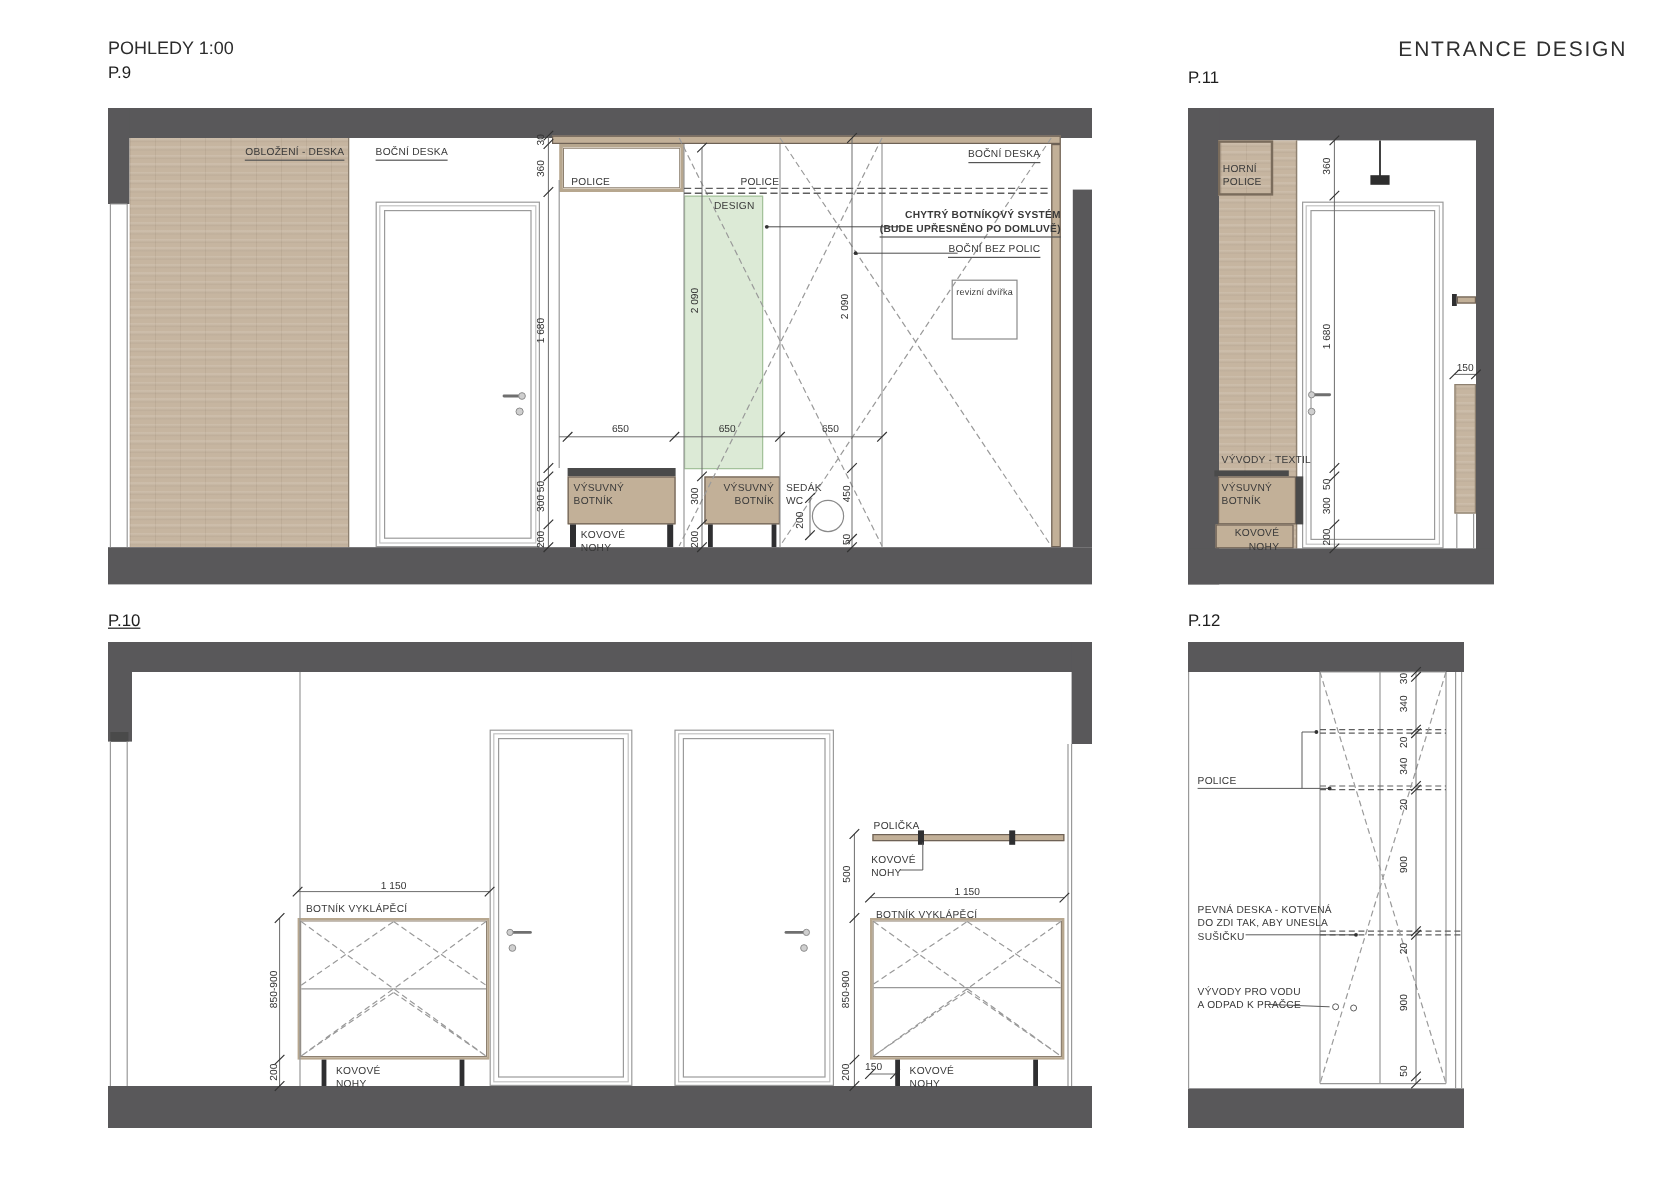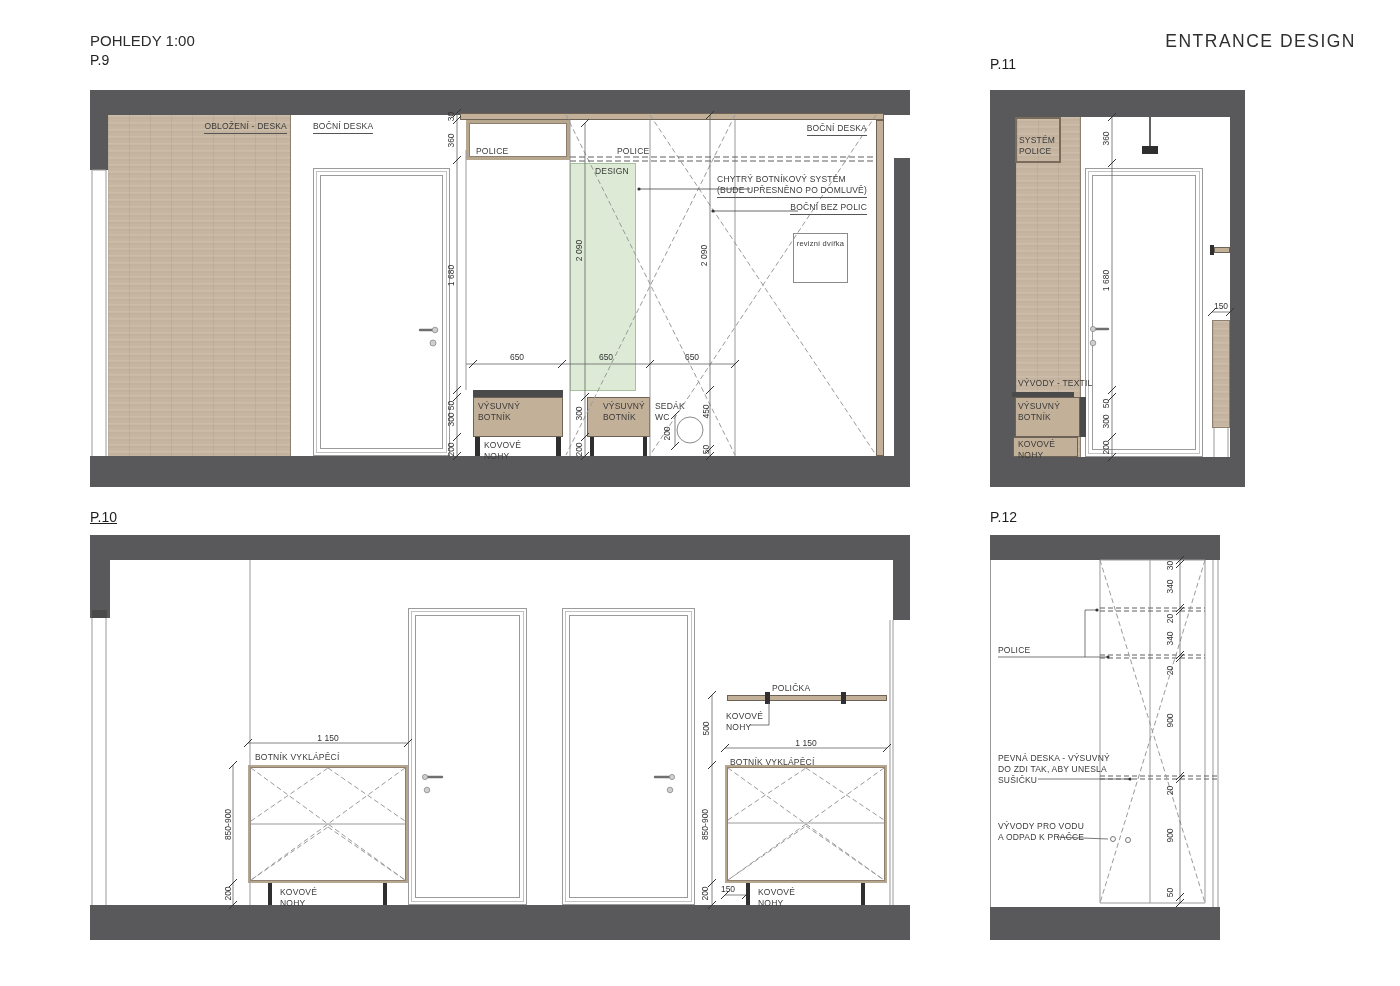--- a/index.html
+++ b/index.html
@@ -13,21 +13,21 @@
   .board{background:#c2b098;border:1px solid #6e6256;box-sizing:border-box;}
   .leg{background:#2f2f31;}
   .mirror{background:#dcead6;border:1px solid #a4c29b;box-sizing:border-box;}
   .door{border:1px solid #9b9b9b;background:#fff;box-sizing:border-box;}
   .door::before{content:"";position:absolute;inset:2px;border:1px solid #c2c2c2;}
   .door::after{content:"";position:absolute;inset:6px;border:1px solid #9b9b9b;}
   .cab{border:2px solid #b7a78f;box-shadow:inset 0 0 0 1px #8d8070;background:#fff;box-sizing:border-box;}
   .box{border:1px solid #8a8a8a;background:#fff;box-sizing:border-box;}
   .lb{position:absolute;font-size:8.5px;line-height:1.3;color:#3a3a3a;white-space:pre-line;letter-spacing:0.2px;}
   .ul{border-bottom:1px solid #555;padding-bottom:1px;}
-  .ra{text-align:left;}
+  .ra{text-align:right;}
   .dim{position:absolute;font-size:8.5px;color:#333;width:40px;height:11px;text-align:center;line-height:11px;}
   .rot{transform:rotate(-90deg);transform-origin:center;}
   .ptitle{position:absolute;font-size:14px;color:#1e1e1e;}
   svg{position:absolute;left:0;top:0;}
 </style>
 </head>
 <body>
 
 <div id="canvas">
 
@@ -86,21 +86,21 @@
       </g>
       <circle cx="600" cy="340" r="13" fill="none" stroke="#8a8a8a" stroke-width="1"></circle>
     </svg>
 
     <div class="lb ul ra" style="right:623px;top:31px;">OBLOŽENÍ - DESKA</div>
     <div class="lb ul" style="left:223px;top:31px;">BOČNÍ DESKA</div>
     <div class="lb ul ra" style="right:43px;top:33px;">BOČNÍ DESKA</div>
     <div class="lb" style="left:386px;top:56px;">POLICE</div>
     <div class="lb" style="left:527px;top:56px;">POLICE</div>
     <div class="lb" style="left:505px;top:76px;">DESIGN</div>
-    <div class="lb ul ra" style="right:43px;top:84px;">CHYTRÝ BOTNÍKOVÝ SYSTÉM
+    <div class="lb ul ra" style="right:26px;top:84px;font-weight:bold;">CHYTRÝ BOTNÍKOVÝ SYSTÉM
 (BUDE UPŘESNĚNO PO DOMLUVĚ)</div>
     <div class="lb ul ra" style="right:43px;top:112px;">BOČNÍ BEZ POLIC</div>
     <div class="lb" style="left:703px;top:149px;width:55px;text-align:center;font-size:7.5px;">revizní dvířka</div>
     <div class="lb" style="left:388px;top:311px;">VÝSUVNÝ
 BOTNÍK</div>
     <div class="lb ra" style="right:265px;top:311px;">VÝSUVNÝ
 BOTNÍK</div>
     <div class="lb" style="left:394px;top:350px;">KOVOVÉ
 NOHY</div>
     <div class="lb" style="left:565px;top:311px;">SEDÁK
@@ -154,21 +154,21 @@
       <g stroke="#999" stroke-width="1">
         <path fill="none" d="M224 338 L224 367 M238 338 L238 367"></path>
       </g>
       <g>
         <line x1="103" y1="239" x2="118" y2="239" stroke="#6f6f6f" stroke-width="2.4" stroke-linecap="round"></line>
         <circle cx="103" cy="239" r="2.6" fill="#cfcfcf" stroke="#8a8a8a" stroke-width="0.8"></circle>
         <circle cx="103" cy="253" r="2.8" fill="#cfcfcf" stroke="#8a8a8a" stroke-width="0.8"></circle>
       </g>
     </svg>
 
-    <div class="lb" style="left:29px;top:45px;">SYSTÉM
+    <div class="lb" style="left:29px;top:45px;">HORNÍ
 POLICE</div>
     <div class="lb" style="left:28px;top:288px;">VÝVODY - TEXTIL</div>
     <div class="lb" style="left:28px;top:311px;">VÝSUVNÝ
 BOTNÍK</div>
     <div class="lb ra" style="left:28px;top:349px;width:48px;">KOVOVÉ
 NOHY</div>
     <div class="dim rot" style="left:96px;top:43px;">360</div>
     <div class="dim rot" style="left:96px;top:185px;">1 680</div>
     <div class="dim rot" style="left:96px;top:308px;">50</div>
     <div class="dim rot" style="left:96px;top:326px;">300</div>
@@ -218,21 +218,21 @@
       <g>
         <line x1="565" y1="242" x2="582" y2="242" stroke="#6f6f6f" stroke-width="2.4" stroke-linecap="round"></line>
         <circle cx="582" cy="242" r="2.6" fill="#cfcfcf" stroke="#8a8a8a" stroke-width="0.8"></circle>
         <circle cx="580" cy="255" r="2.8" fill="#cfcfcf" stroke="#8a8a8a" stroke-width="0.8"></circle>
       </g>
     </svg>
 
     <div class="lb" style="left:165px;top:217px;">BOTNÍK VYKLÁPĚCÍ</div>
     <div class="lb" style="left:190px;top:352px;">KOVOVÉ
 NOHY</div>
-    <div class="lb" style="left:638px;top:148px;margin-left:44px;">POLIČKA</div>
+    <div class="lb" style="left:638px;top:148px;">POLIČKA</div>
     <div class="lb" style="left:636px;top:176px;">KOVOVÉ
 NOHY</div>
     <div class="lb" style="left:640px;top:222px;">BOTNÍK VYKLÁPĚCÍ</div>
     <div class="lb" style="left:668px;top:352px;">KOVOVÉ
 NOHY</div>
     <div class="dim" style="left:218px;top:198px;">1 150</div>
     <div class="dim" style="left:696px;top:203px;">1 150</div>
     <div class="dim rot" style="left:118px;top:284px;">850-900</div>
     <div class="dim rot" style="left:118px;top:353px;">200</div>
     <div class="dim rot" style="left:596px;top:188px;">500</div>
@@ -265,21 +265,21 @@
         <path fill="none" d="M8 122 L118 122 M95 122 L95 75 M95 75 L107 75 M48 244 L140 244 M67 302 L118 304"></path>
         <circle cx="118" cy="122" r="1.6" fill="#333" stroke="none"></circle>
         <circle cx="107" cy="75" r="1.6" fill="#333" stroke="none"></circle>
         <circle cx="140" cy="244" r="1.6" fill="#333" stroke="none"></circle>
         <circle cx="123" cy="304" r="2.5" fill="none"></circle>
         <circle cx="138" cy="305" r="2.5" fill="none"></circle>
       </g>
     </svg>
 
     <div class="lb" style="left:8px;top:110px;">POLICE</div>
-    <div class="lb" style="left:8px;top:218px;">PEVNÁ DESKA - VÝSUVNÝ
+    <div class="lb" style="left:8px;top:218px;">PEVNÁ DESKA - KOTVENÁ
 DO ZDI TAK, ABY UNESLA
 SUŠIČKU</div>
     <div class="lb" style="left:8px;top:286px;">VÝVODY PRO VODU
 A ODPAD K PRAČCE</div>
     <div class="dim rot" style="left:160px;top:25px;">30</div>
     <div class="dim rot" style="left:160px;top:46px;">340</div>
     <div class="dim rot" style="left:160px;top:78px;">20</div>
     <div class="dim rot" style="left:160px;top:98px;">340</div>
     <div class="dim rot" style="left:160px;top:130px;">20</div>
     <div class="dim rot" style="left:160px;top:180px;">900</div>

